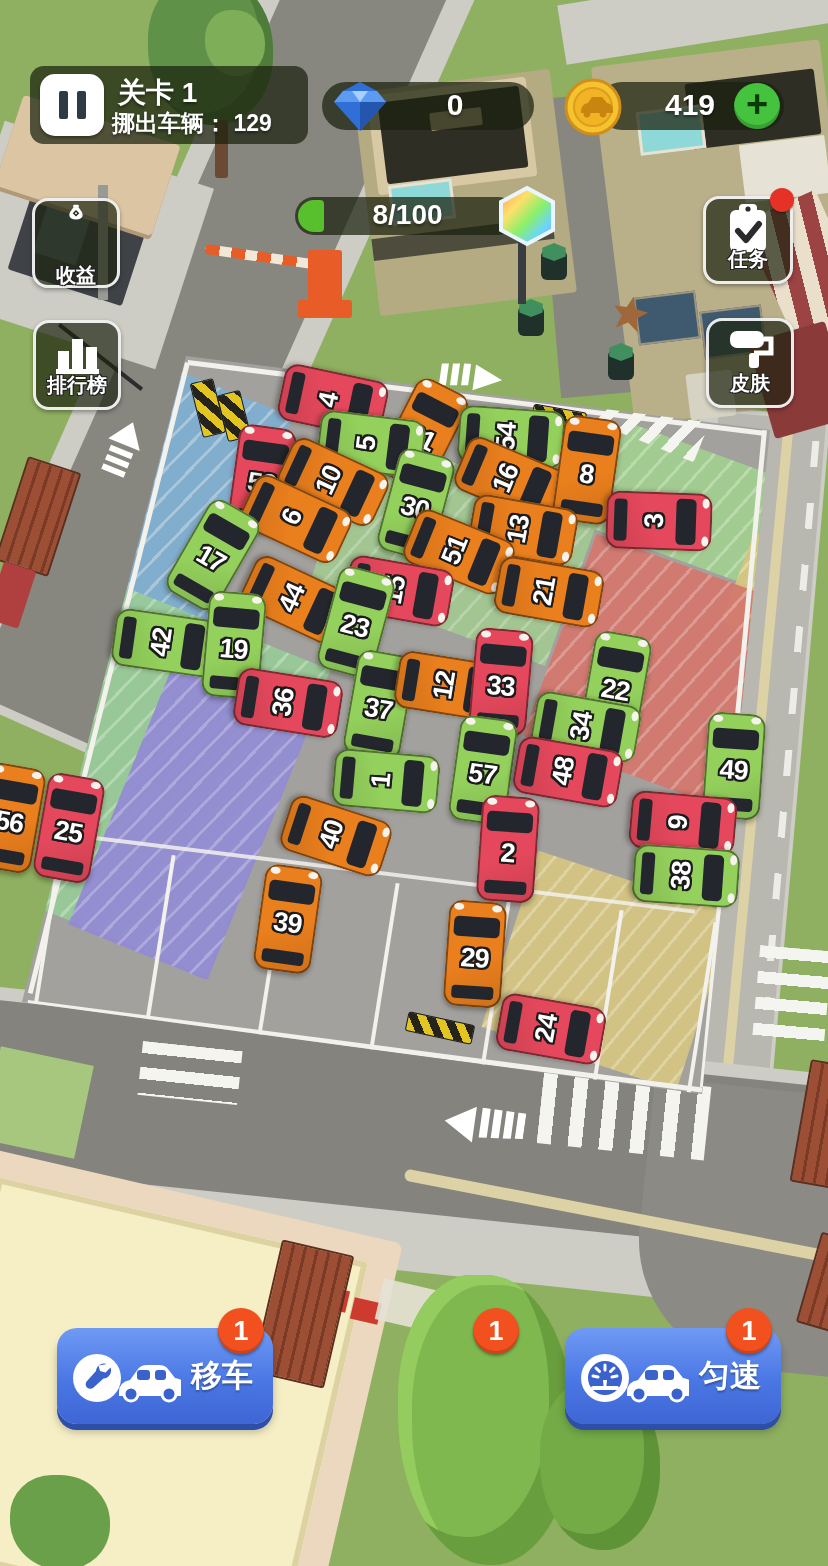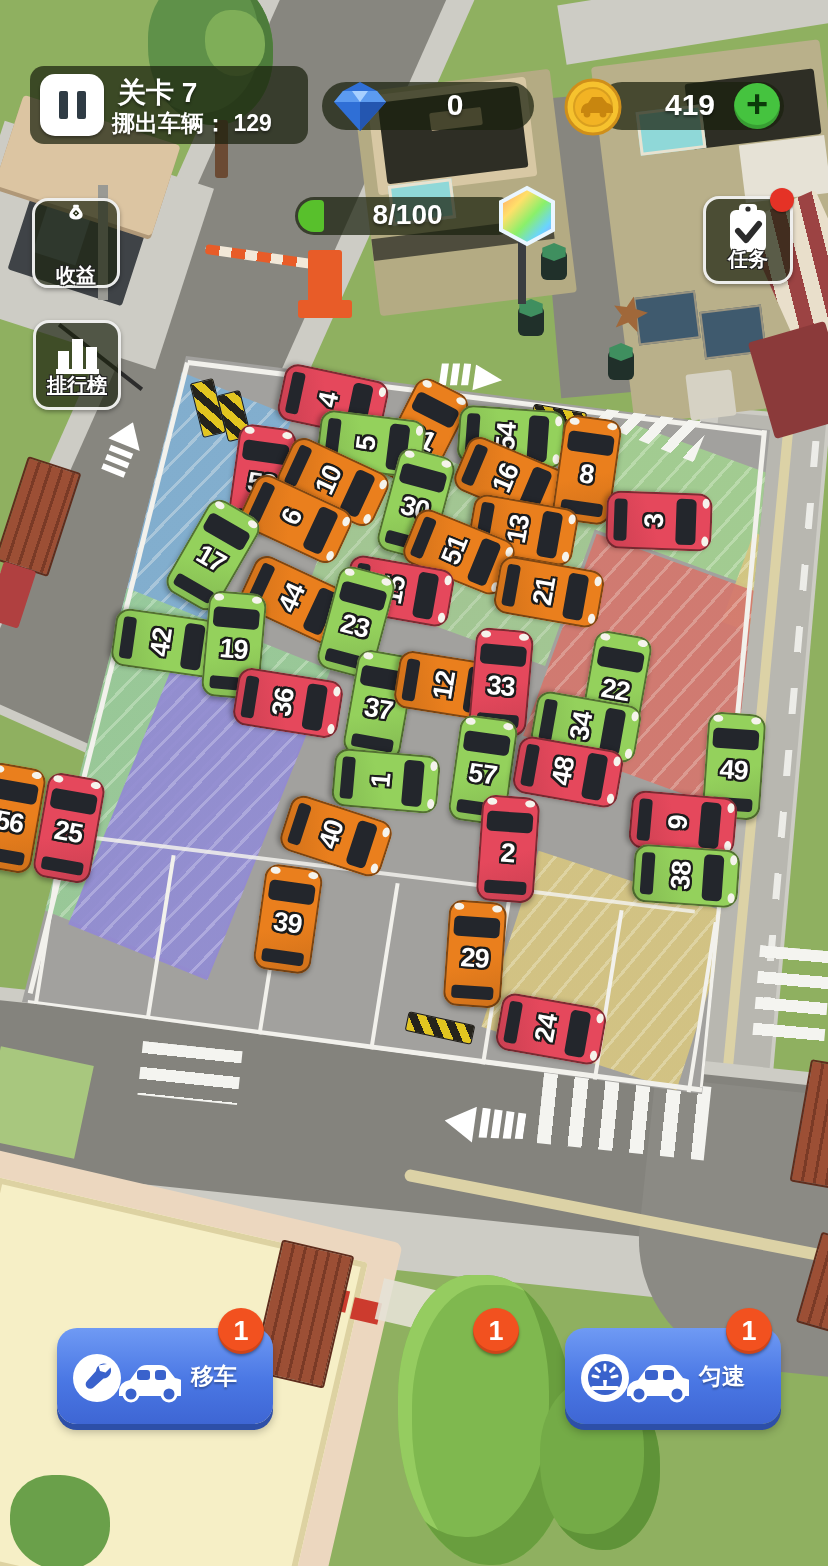--- a/index.html
+++ b/index.html
@@ -76,21 +76,21 @@
   .pill{background:rgba(26,33,14,.72);border-radius:24px;}
   .side-btn{background:rgba(28,36,16,.70);border:3px solid rgba(255,255,255,.9);border-radius:16px;
             box-shadow:0 2px 4px rgba(0,0,0,.35);display:flex;flex-direction:column;align-items:center;}
   .side-label{color:#fff;font-weight:800;font-size:20px;line-height:1;
       text-shadow:-1px -1px 0 #222,1px -1px 0 #222,-1px 1px 0 #222,1px 1px 0 #222;}
   .notif-dot{background:#e53226;border-radius:50%;box-shadow:0 1px 2px rgba(0,0,0,.4);}
   .prog-fill{background:#58c02c;border-radius:16px 4px 4px 16px;}
   .bottom-btn{background:linear-gradient(#6f9af4 0%,#4a77e4 55%,#3e66d4 100%);
       border-radius:20px;box-shadow:0 6px 0 #2d4fa8,0 8px 8px rgba(0,0,0,.25);
       display:flex;align-items:center;justify-content:flex-start;padding-left:14px;gap:10px;}
-  .bottom-label{color:#fff;font-weight:900;font-size:23px;text-shadow:0 2px 2px rgba(0,0,0,.3);text-align:center;}
+  .bottom-label{color:#fff;font-weight:900;font-size:31px;text-shadow:0 2px 2px rgba(0,0,0,.3);text-align:center;}
   .badge{background:#f2511f;border-radius:50%;display:flex;align-items:center;justify-content:center;
          color:#fff;font-weight:900;font-size:27px;box-shadow:0 2px 3px rgba(0,0,0,.35),inset 0 -3px 0 rgba(0,0,0,.15);}
 </style>
 </head>
 <body>
 
 <div id="stage">
 
   <div class="abs grass-patch" style="inset:0;background:#8fb060;"></div>
 
@@ -512,21 +512,21 @@
 
   <div class="abs tree" style="left:398px;top:1275px;width:175px;height:290px;background:#7fb84f;box-shadow:inset -24px -28px 0 #699e3e,inset 14px 10px 0 #95cc60;"></div>
   <div class="abs tree" style="left:540px;top:1380px;width:120px;height:170px;background:#74ab47;box-shadow:inset -16px -16px 0 #5f9338;"></div>
   <div class="abs tree" style="left:10px;top:1475px;width:100px;height:95px;background:#6aa04a;"></div>
 
   <div class="abs hud-panel" style="left:30px;top:66px;width:278px;height:78px;"></div>
   <div class="abs pause-btn" style="left:40px;top:74px;width:64px;height:62px;">
     <span class="pause-bar"></span>
     <span class="pause-bar"></span>
   </div>
-  <div class="abs hud-text" style="left:118px;top:74px;font-size:28px;">关卡 7</div>
+  <div class="abs hud-text" style="left:118px;top:74px;font-size:28px;">关卡 1</div>
   <div class="abs hud-text" style="left:112px;top:108px;font-size:23px;">挪出车辆： 129</div>
 
   <div class="abs pill" style="left:322px;top:82px;width:212px;height:48px;"></div>
   <svg class="abs" style="left:330px;top:78px;" width="60" height="56" viewBox="0 0 60 56">
     <polygon points="30,4 47,13 56,24 30,53 4,24 13,13" fill="#2f6fd6"></polygon>
     <polygon points="13,13 47,13 56,24 4,24" fill="#5c9bf0"></polygon>
     <polygon points="22,13 38,13 30,24" fill="#a8d0ff"></polygon>
     <polygon points="30,24 56,24 30,53" fill="#2456b0"></polygon>
   </svg>
   <div class="abs hud-text" style="left:430px;top:88px;width:50px;text-align:center;font-size:30px;">0</div>
@@ -570,33 +570,41 @@
     </svg>
     <span class="side-label" style="margin-top:-6px;">收益</span>
   </div>
   <div class="abs side-btn" style="left:33px;top:320px;width:82px;height:84px;">
     <svg width="56" height="52" viewBox="0 0 56 52" style="margin-top:4px;">
       <rect x="9" y="24" width="11" height="18" fill="#fff"></rect>
       <rect x="23" y="12" width="11" height="30" fill="#fff"></rect>
       <rect x="37" y="20" width="11" height="22" fill="#fff"></rect>
       <rect x="7" y="42" width="43" height="5" fill="#fff"></rect>
     </svg>
-    <span class="side-label" style="margin-top:-4px;text-decoration:underline;">排行榜</span>
+    <span class="side-label" style="margin-top:-4px;">排行榜</span>
   </div>
 
   <div class="abs side-btn" style="left:703px;top:196px;width:84px;height:82px;">
     <svg width="54" height="54" viewBox="0 0 54 54" style="margin-top:2px;">
       <rect x="9" y="9" width="36" height="42" rx="6" fill="#fff"></rect>
       <rect x="18" y="3" width="18" height="11" rx="4" fill="#fff"></rect>
       <circle cx="27" cy="8" r="2.6" fill="#2b2b2b"></circle>
       <path d="M17 30 l8 9 13 -16" stroke="#2b2b2b" stroke-width="6" fill="none" stroke-linecap="round" stroke-linejoin="round"></path>
     </svg>
     <span class="side-label" style="margin-top:-6px;">任务</span>
   </div>
   <div class="abs notif-dot" style="left:770px;top:188px;width:24px;height:24px;"></div>
+  <div class="abs side-btn" style="left:706px;top:318px;width:82px;height:84px;">
+    <svg width="56" height="56" viewBox="0 0 56 56" style="margin-top:2px;">
+      <rect x="8" y="8" width="34" height="17" rx="7" fill="#fff"></rect>
+      <path d="M42 16 h7 v14 h-17" stroke="#fff" stroke-width="5" fill="none"></path>
+      <rect x="27" y="30" width="10" height="15" rx="3" fill="#fff"></rect>
+    </svg>
+    <span class="side-label" style="margin-top:-6px;">皮肤</span>
+  </div>
 
   <div class="abs bottom-btn" style="left:57px;top:1328px;width:202px;height:96px;">
     <svg width="110" height="60" viewBox="0 0 110 60">
       <circle cx="26" cy="32" r="24" fill="#fff"></circle>
       <path d="M36 18 a8 8 0 0 0 -11 7 l-9 10 a4.5 4.5 0 0 0 6.5 6.5 l10 -9 a8 8 0 0 0 7 -11 l-5 5 -5.5 -1.5 -1.5 -5.5 z" fill="#3a62cc"></path>
       <path d="M48 46 q0 -10 11 -12 l8 -11 q3 -4 9 -4 h12 q6 0 9 4 l7 9 q13 2 13 14 v4 h-69 z" fill="#fff"></path>
       <rect x="66" y="24" width="13" height="10" rx="3" fill="#3a62cc"></rect>
       <rect x="84" y="24" width="11" height="10" rx="3" fill="#3a62cc"></rect>
       <circle cx="60" cy="48" r="7" fill="#3a62cc" stroke="#fff" stroke-width="3"></circle>
       <circle cx="98" cy="48" r="7" fill="#3a62cc" stroke="#fff" stroke-width="3"></circle>

